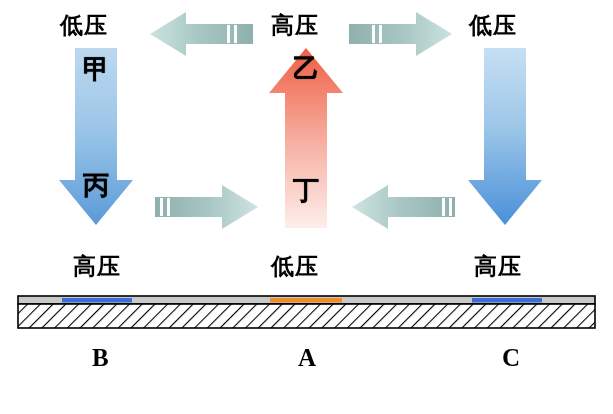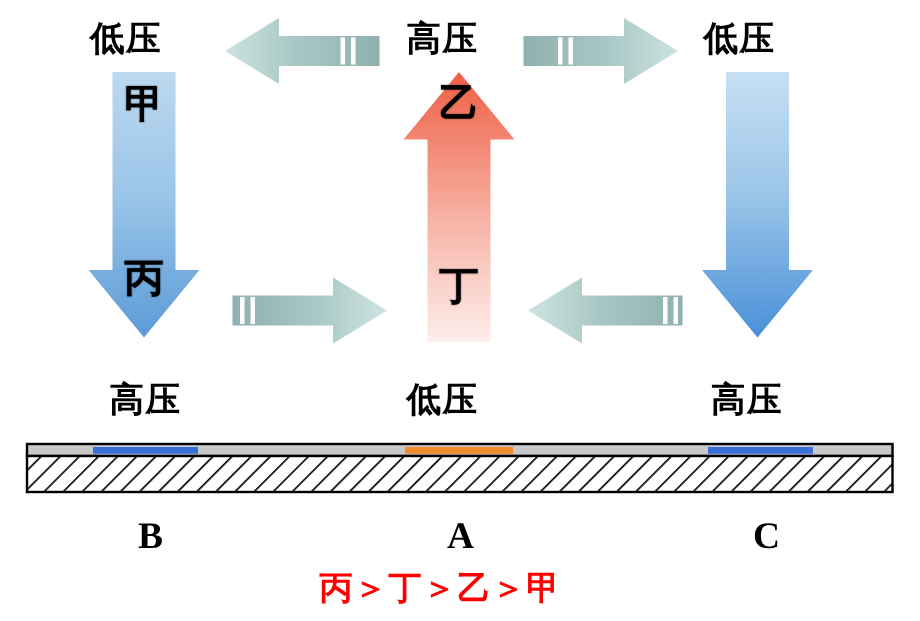--- a/index.html
+++ b/index.html
@@ -159,15 +159,14 @@
   <div class="lbl lbl-jia" style="left:293px; top:177px;">丁</div>
 
   <div class="lbl lbl-press" style="left:73px; top:255px;">高压</div>
   <div class="lbl lbl-press" style="left:271px; top:255px;">低压</div>
   <div class="lbl lbl-press" style="left:474px; top:255px;">高压</div>
 
   <div class="lbl lbl-point" style="left:92px; top:345px;">B</div>
   <div class="lbl lbl-point" style="left:298px; top:345px;">A</div>
   <div class="lbl lbl-point" style="left:502px; top:345px;">C</div>
 
-  <div class="formula" style="left:213px; top:377px;">丙＞丁＞乙＞甲</div>
 
 </div>
 
 </body></html>

